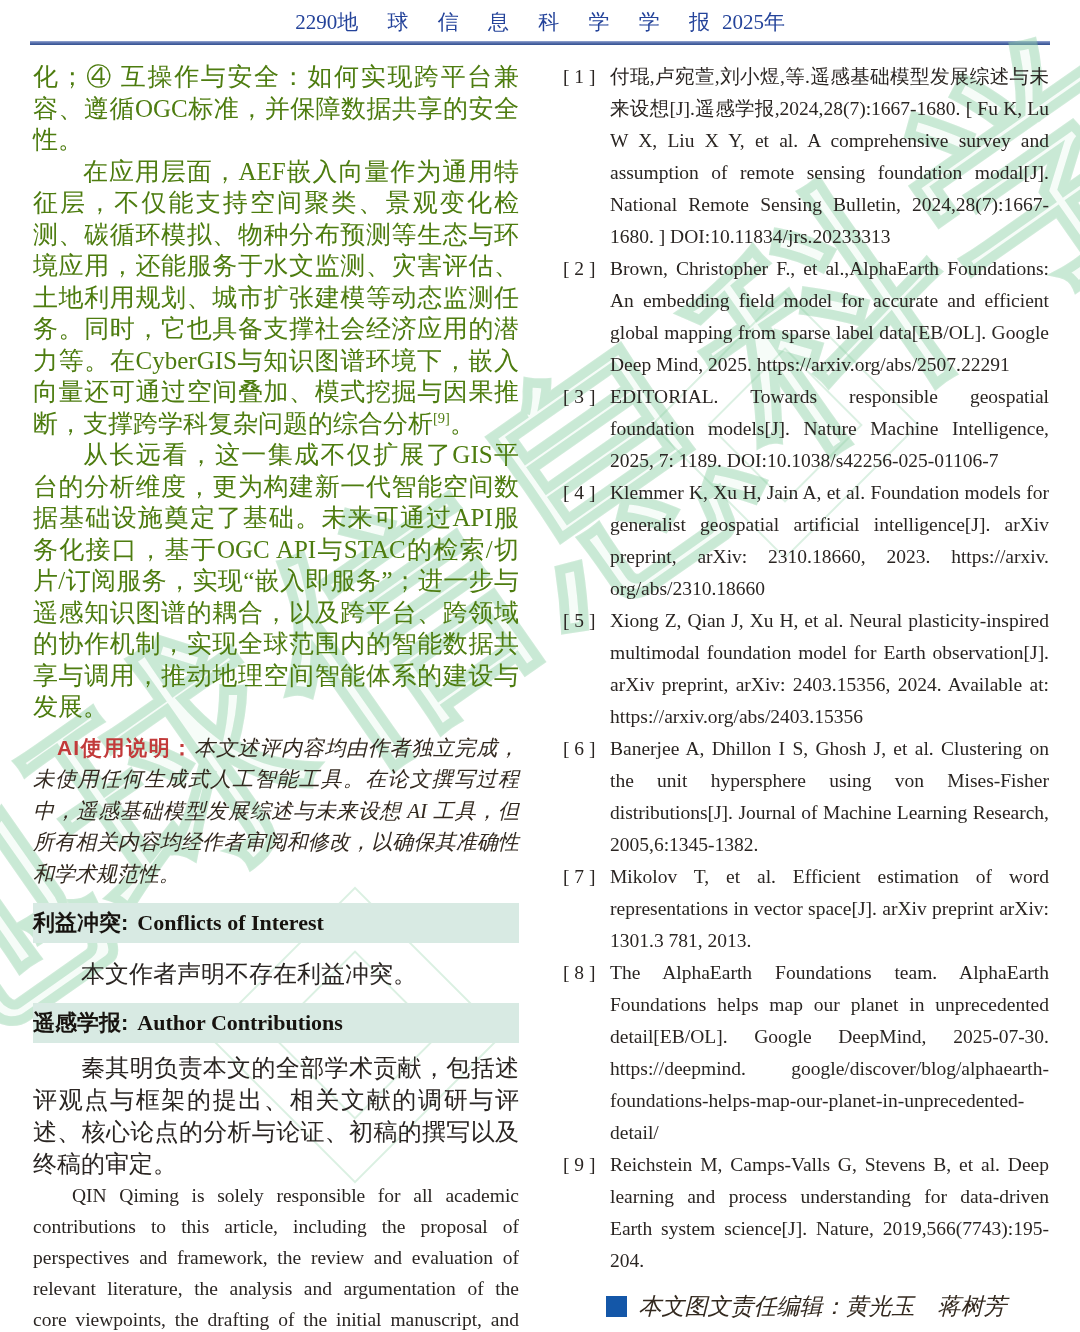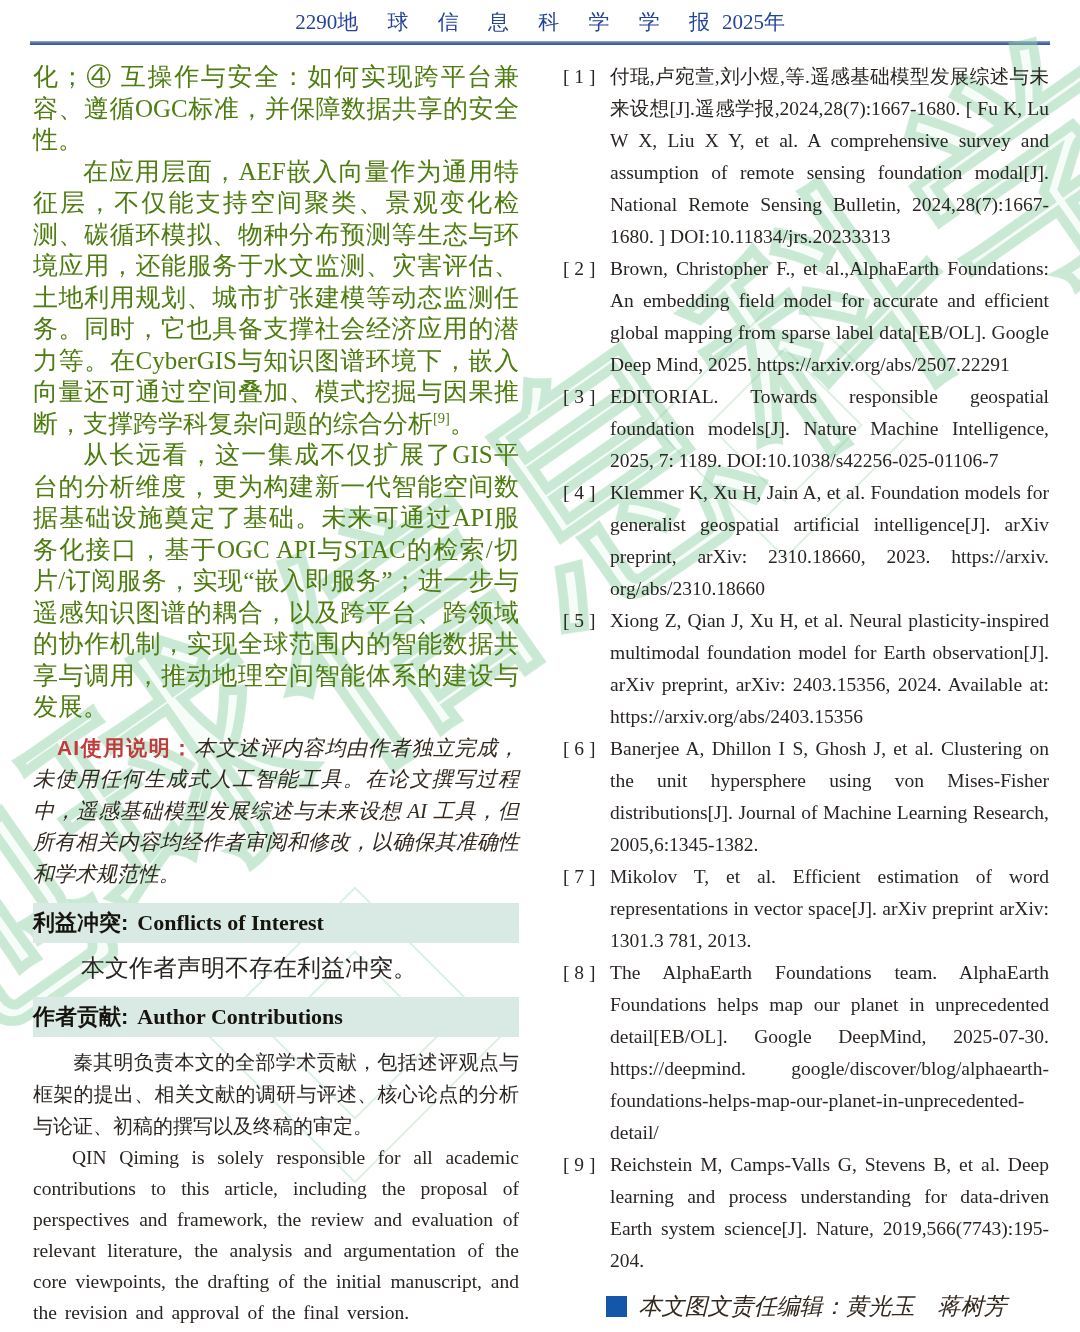--- a/index.html
+++ b/index.html
@@ -33,23 +33,23 @@
   .ai-label {
     color:#c23a3a; font-weight:bold; font-style:normal;
     font-family:"Liberation Sans", sans-serif; letter-spacing:1px;margin-left:24px;
   }
   .band {
     margin-top:13px; background:#d8eae3; height:40px; display:flex; align-items:center;
     font-weight:bold; color:#17130f;
   }
   .band .bzh { font-family:"Liberation Sans", sans-serif; font-size:22px; }
   .band .ben { font-family:"Liberation Serif", serif; font-size:22px; margin-left:9px; }
-  .sec-zh { margin-top:9px; font-size:24px; line-height:32px; text-indent:2em; }
+  .sec-zh { margin-top:15px; font-size:24px; line-height:32px; text-indent:2em; }
   .sec-en { font-size:20.5px; line-height:32px; text-indent:2em; }
-  .contrib-zh { margin-top:9px; font-size:20px; line-height:32px; text-indent:2em; text-align:justify; }
+  .contrib-zh { margin-top:9px; font-size:24px; line-height:32px; text-indent:2em; text-align:justify; }
   .contrib-en { font-size:19.5px; line-height:31px; text-indent:2em; text-align:justify; word-spacing:3px; }
   
   .refs-heading { font-size:22px; line-height:34px; font-weight:bold; color:#17130f; }
   .refs-heading .rzh { font-family:"Liberation Sans", sans-serif; }
   .refs-heading .ren { font-family:"Liberation Serif", serif; }
   .ref { display:flex; font-size:19.5px; line-height:32px; color:#2a2522; }
   .ref-label { flex:none; width:47px; }
   .ref-text { flex:1; text-align:justify; overflow-wrap:anywhere; }
   
   .editor-line {
@@ -104,21 +104,21 @@
 
       <p class="ai"><span class="ai-label">AI使用说明：</span><span>本文述评内容均由作者独立完成，未使用任何生成式人工智能工具。在论文撰写过程中，遥感基础模型发展综述与未来设想 AI 工具，但所有相关内容均经作者审阅和修改，以确保其准确性和学术规范性。</span></p>
 
       <div class="band">
         <span class="bzh">利益冲突:</span>
         <span class="ben">Conflicts of Interest</span>
       </div>
       <p class="sec-zh">本文作者声明不存在利益冲突。</p>
 
       <div class="band">
-        <span class="bzh">作者贡献:</span>
+        <span class="bzh">遥感学报:</span>
         <span class="ben">Author Contributions</span>
       </div>
       <p class="contrib-zh">秦其明负责本文的全部学术贡献，包括述评观点与框架的提出、相关文献的调研与评述、核心论点的分析与论证、初稿的撰写以及终稿的审定。</p>
       <p class="contrib-en">QIN Qiming is solely responsible for all academic contributions to this article, including the proposal of perspectives and framework, the review and evaluation of relevant literature, the analysis and argumentation of the core viewpoints, the drafting of the initial manuscript, and the revision and approval of the final version.</p>
     </section>
 
     <section class="col">
 
       <div class="ref">
         <span class="ref-label">[ 1 ]</span>

